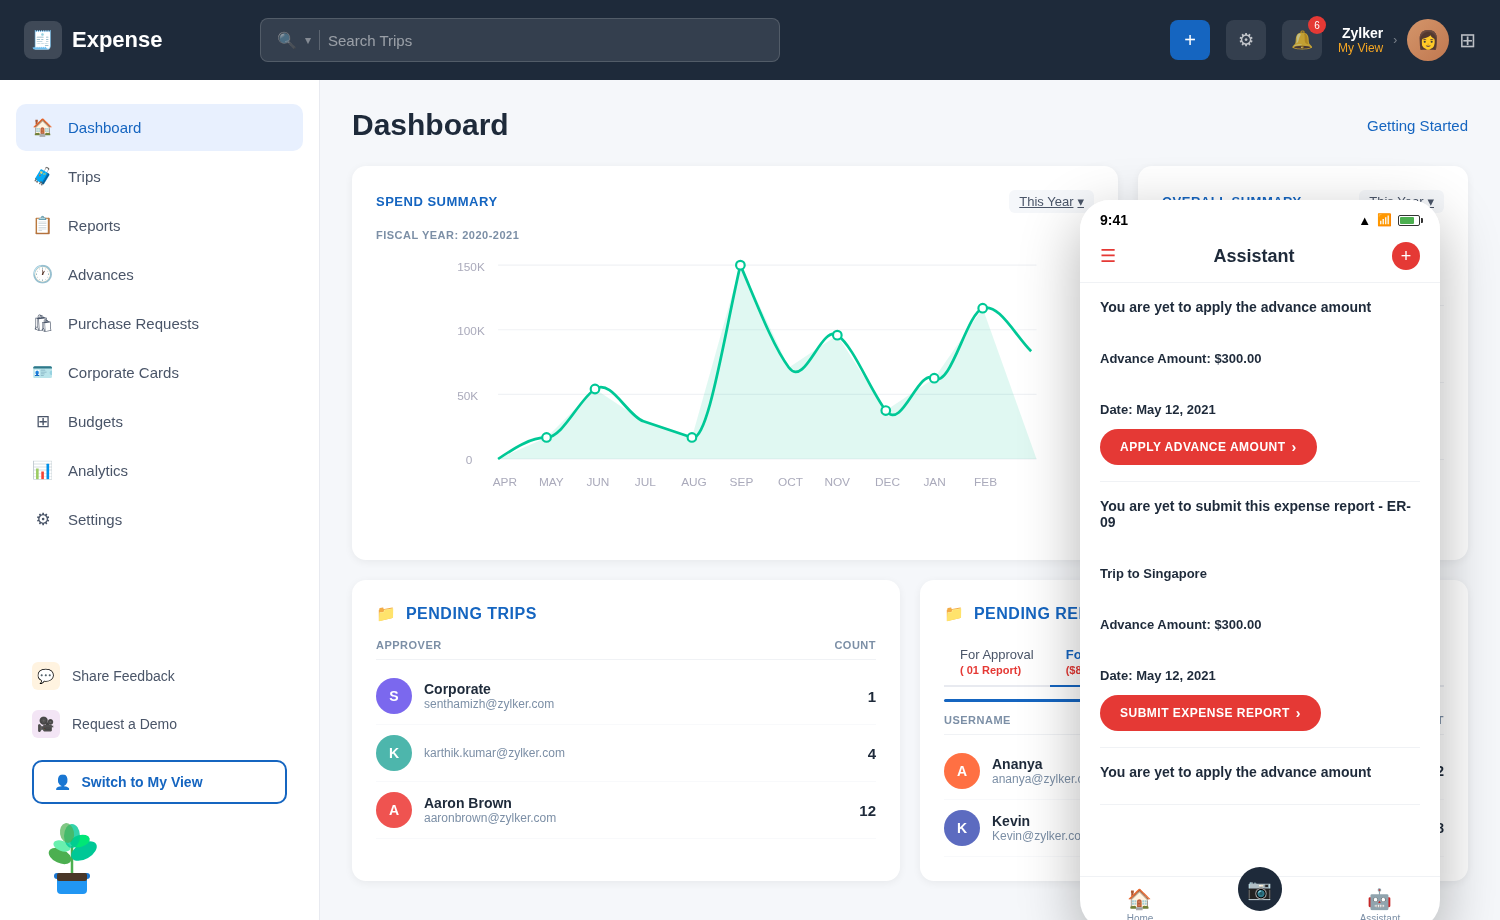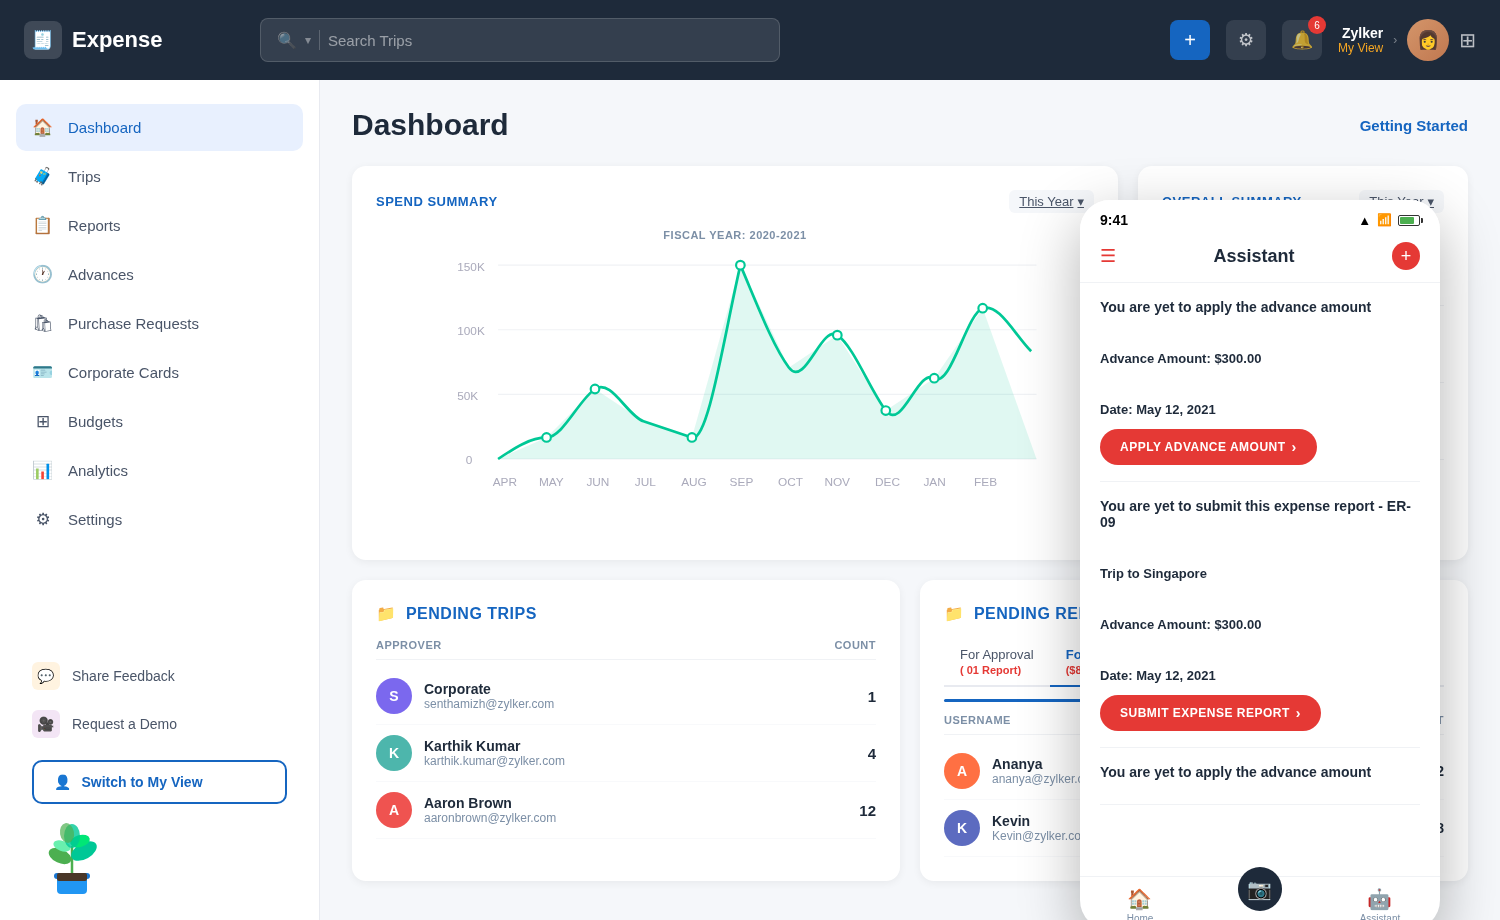--- a/index.html
+++ b/index.html
@@ -150,21 +150,21 @@
       flex: 1;
       overflow-y: auto;
       padding: 28px 32px;
       background: #f5f7fa;
     }
     .content-header {
       display: flex; align-items: center; justify-content: space-between;
       margin-bottom: 24px;
     }
     .page-title { font-size: 30px; font-weight: 600; color: #1e2a3a; }
-    .getting-started { color: #1565c0; font-size: 15px; font-weight: 700; cursor: pointer; }
+    .getting-started { color: #1565c0; font-size: 15px; font-weight: 400; cursor: pointer; }
 
     
     .dashboard-grid {
       display: grid;
       grid-template-columns: 1fr 330px;
       gap: 20px;
       margin-bottom: 20px;
     }
 
     
@@ -180,21 +180,21 @@
     }
     .card-title { font-size: 13px; font-weight: 700; color: #1565c0; letter-spacing: 0.5px; }
     .year-selector {
       display: flex; align-items: center; gap: 4px;
       font-size: 13px; color: #4a5568; cursor: pointer;
       background: #f5f7fa; padding: 4px 10px; border-radius: 6px; text-decoration: underline;
     }
 
     
     .chart-area { position: relative; }
-    .chart-label { font-size: 11px; color: #7c8fa6; text-align: center; margin-bottom: 8px; font-weight: 600; letter-spacing: 0.5px; }
+    .chart-label { font-size: 11px; color: #7c8fa6; margin-bottom: 8px; font-weight: 600; letter-spacing: 0.5px; }
     .chart-svg { width: 100%; height: 280px; }
     .y-axis-label { font-size: 11px; fill: #aab; }
     .x-axis-label { font-size: 11px; fill: #aab; }
     .chart-line { fill: none; stroke: #00c896; stroke-width: 2.5; }
     .chart-fill { fill: rgba(0, 200, 150, 0.12); }
     .chart-dot { fill: white; stroke: #00c896; stroke-width: 2; }
 
     
     .overall-card { }
     .summary-item {
@@ -543,21 +543,20 @@
           <div class="row-avatar" style="background:#7b68ee;">S</div>
           <div class="row-info">
             <div class="row-name">Corporate</div>
             <div class="row-email">senthamizh@zylker.com</div>
           </div>
           <div class="row-count">1</div>
         </div>
         <div class="table-row">
           <div class="row-avatar" style="background:#4db6ac;">K</div>
           <div class="row-info">
-            <div class="row-name">Karthik Kumar</div>
             <div class="row-email">karthik.kumar@zylker.com</div>
           </div>
           <div class="row-count">4</div>
         </div>
         <div class="table-row">
           <div class="row-avatar" style="background:#ef5350;">A</div>
           <div class="row-info">
             <div class="row-name">Aaron Brown</div>
             <div class="row-email">aaronbrown@zylker.com</div>
           </div>

